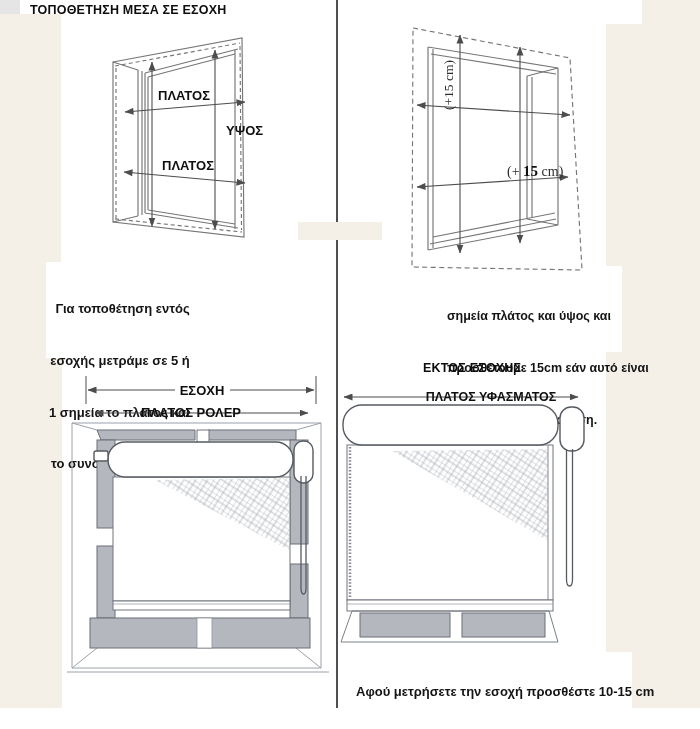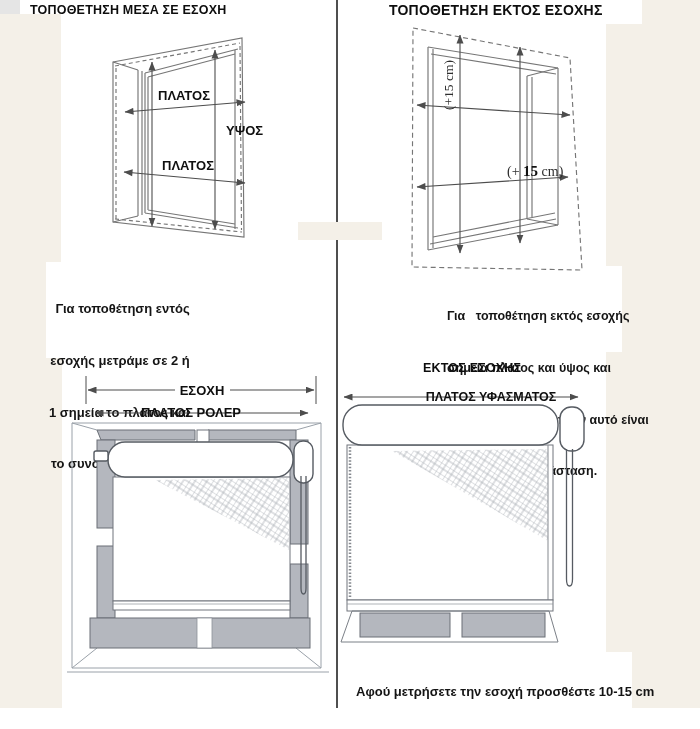--- a/index.html
+++ b/index.html
@@ -71,27 +71,26 @@
       <line x1="30" y1="82" x2="150" y2="72" marker-start="url(#m1s)" marker-end="url(#m1e)"></line>
       <line x1="29" y1="142" x2="150" y2="153" marker-start="url(#m1s)" marker-end="url(#m1e)"></line>
     </g>
     <text class="lbl" x="63" y="70">ΠΛΑΤΟΣ</text>
     <text class="lbl" x="67" y="140">ΠΛΑΤΟΣ</text>
     <text class="lbl" x="131" y="105">ΥΨΟΣ</text>
   </svg>
 
   <div class="caption" style="left:49px;top:266px;font-size:13px;line-height:17.2px;text-align:right;">
     <div>Για τοποθέτηση εντός</div>
-    <div>εσοχής μετράμε σε 2 ή</div>
+    <div>εσοχής μετράμε σε 5 ή</div>
     <div>1 σημεία το πλάτος και</div>
     <div>το συνολικό ύψος που</div>
     <div>θέλουμε .</div>
   </div>
 
-  <div class="heading" style="left:389px;top:2px;font-size:14px;">ΤΟΠΟΘΕΤΗΣΗ ΕΚΤΟΣ ΕΣΟΧΗΣ</div>
 
   <svg style="left:400px;top:18px;" width="195" height="262" viewBox="0 0 195 262">
     <defs>
       <marker id="m2e" markerUnits="userSpaceOnUse" markerWidth="10" markerHeight="8" refX="8.5" refY="3.5" orient="auto">
         <path d="M0,0 L9,3.5 L0,7 Z" fill="#4d4d4d"></path>
         </marker>
       <marker id="m2s" markerUnits="userSpaceOnUse" markerWidth="10" markerHeight="8" refX="0.5" refY="3.5" orient="auto">
         <path d="M9,0 L0,3.5 L9,7 Z" fill="#4d4d4d"></path>
         </marker>
     </defs>
@@ -110,21 +109,20 @@
       <line x1="17" y1="87" x2="170" y2="97" marker-start="url(#m2s)" marker-end="url(#m2e)"></line>
       <line x1="17" y1="169" x2="168" y2="159" marker-start="url(#m2s)" marker-end="url(#m2e)"></line>
     </g>
     <text class="serif" transform="rotate(-90 53 67)" x="53" y="67" text-anchor="middle" style="font-size:13.5px;">(+15 cm)</text>
     <text class="serif" x="107" y="158">
       <tspan>(+ </tspan><tspan class="bnum">15</tspan><tspan> cm)</tspan>
     </text>
   </svg>
 
   <div class="caption" style="left:447px;top:274px;font-size:12.5px;line-height:17.2px;">
-    <div>Για   τοποθέτηση εκτός εσοχής</div>
     <div>σημεία πλάτος και ύψος και</div>
     <div>προσθέτουμε 15cm εάν αυτό είναι</div>
     <div>εφικτό σε κάθε διάσταση.</div>
   </div>
 
   <svg style="left:65px;top:360px;" width="268" height="312" viewBox="0 0 268 312">
     <defs>
       <marker id="m3e" markerUnits="userSpaceOnUse" markerWidth="10" markerHeight="8" refX="8.5" refY="3.5" orient="auto">
         <path d="M0,0 L9,3.5 L0,7 Z" fill="#4d4d4d"></path>
         </marker>

